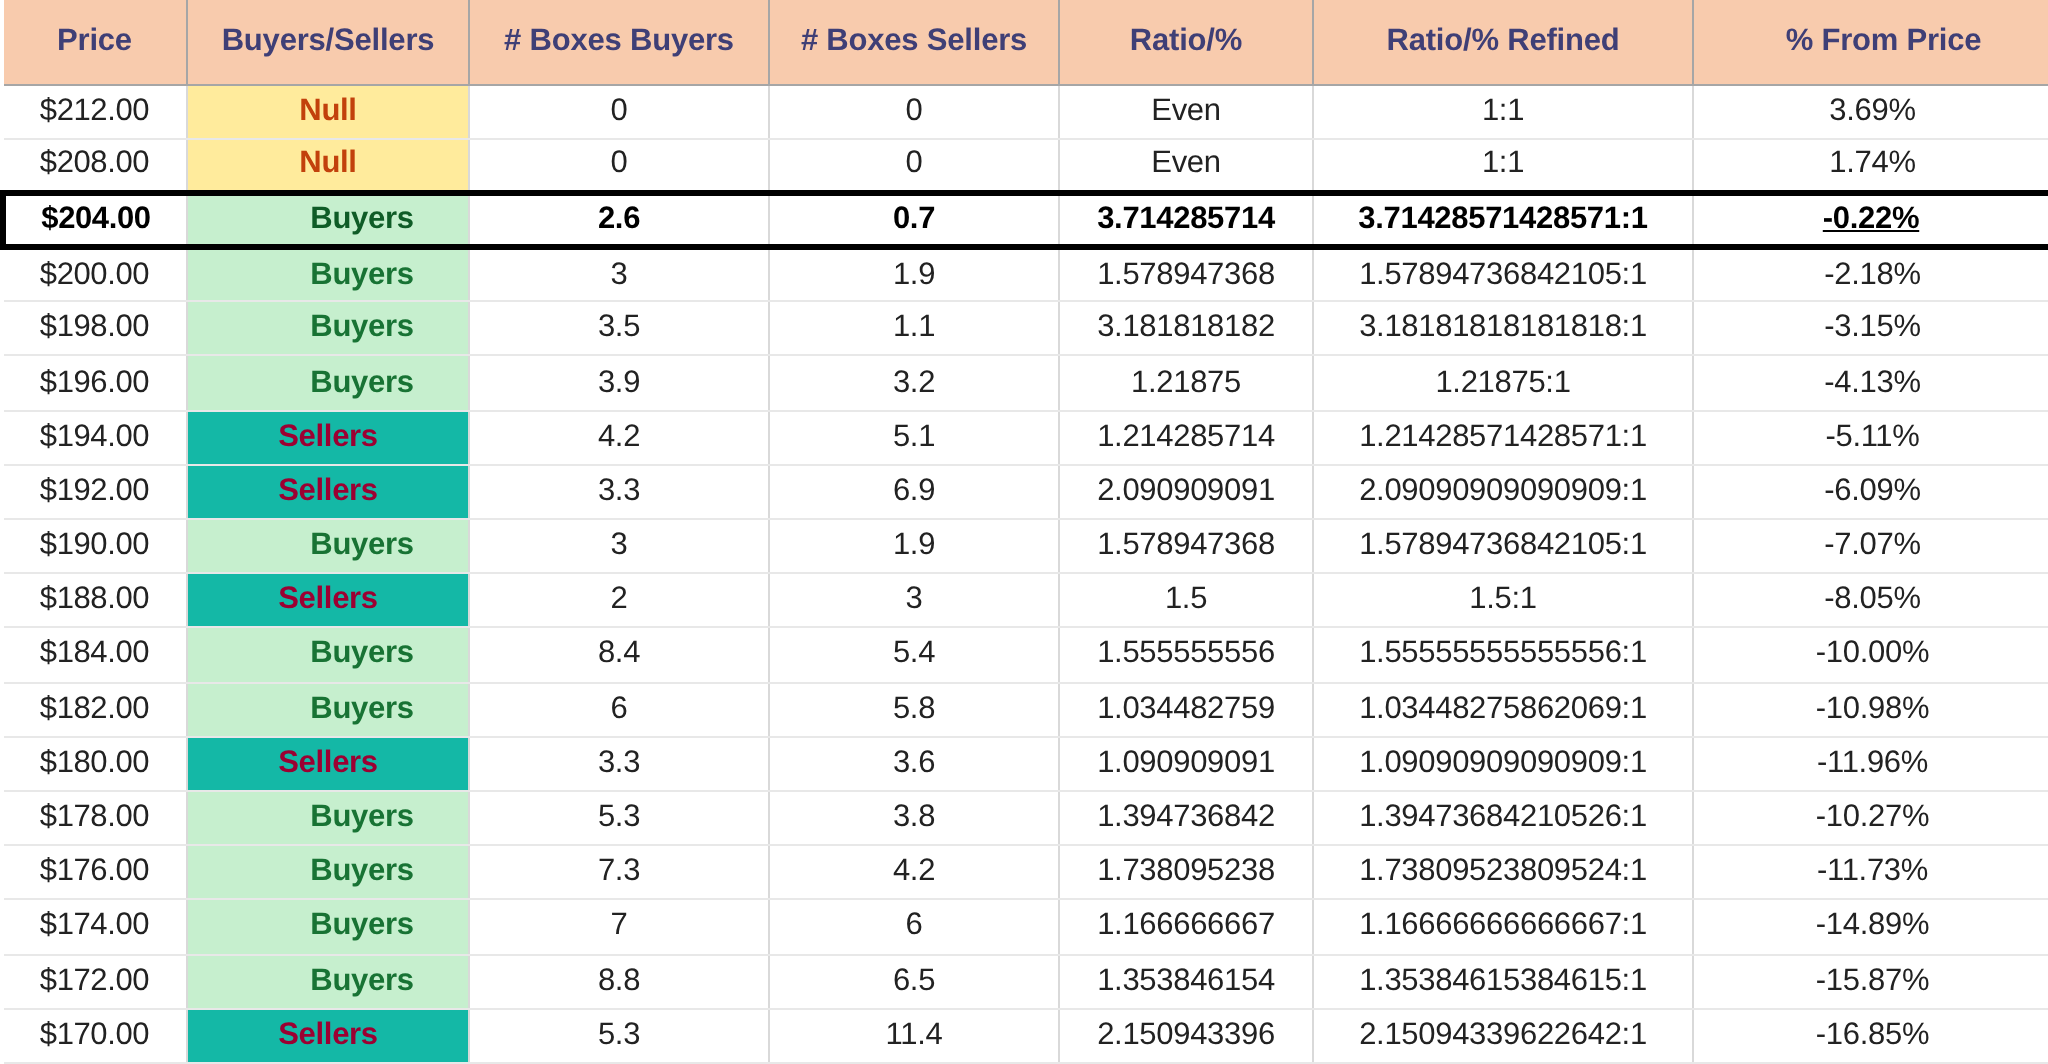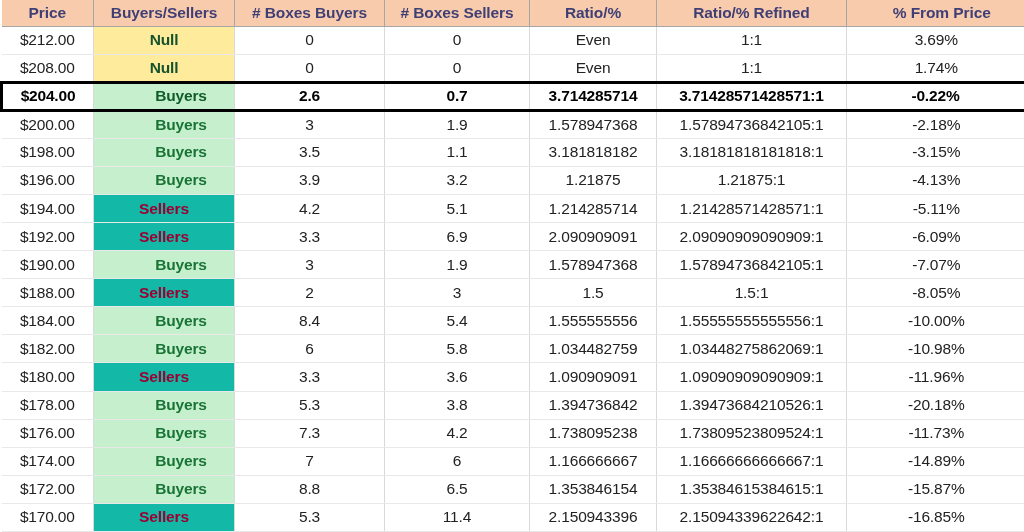--- a/index.html
+++ b/index.html
@@ -34,21 +34,21 @@
   col.c-from     { width: 179px; }
 
   
   thead th {
     background: #f8cbad;
     color: #3f3f76;
     font-weight: bold;
     font-size: 15.5px;
     text-align: center;
     vertical-align: middle;
-    height: 26px;
+    height: 42px;
     padding: 0 2px;
     border-right: 1px solid #a6a6a6;
     border-bottom: 1px solid #a6a6a6;
     white-space: nowrap;
     letter-spacing: -0.1px;
   }
   thead th:last-child { border-right: none; padding-left: 13px; }
 
   
   tbody td {
@@ -65,35 +65,35 @@
     letter-spacing: -0.15px;
   }
   tbody td:last-child { border-right: none; }
 
   tbody td.price { letter-spacing: -0.2px; }
 
   
   td.status { font-weight: normal; }
   td.status.buyers  { background: #c6efce; color: #187334; font-weight: 600; padding-left: 36px; }
   td.status.sellers { background: #14b8a6; color: #9c0032; font-weight: 700; }
-  td.status.null    { background: #ffeb9c; color: #14532d; font-weight: 600; }
+  td.status.null    { background: #ffeb9c; color: #c2410c; font-weight: 600; }
 
   
   tr.boxed td {
     font-weight: bold;
     color: #000000;
     border-top: 3px solid #000000;
     border-bottom: 3px solid #000000;
     margin-top: 41px;
   }
   tr.boxed td.status.buyers { color: #0f5c27; }
   tr.boxed td:first-child { border-left: 3px solid #000000; }
   tr.boxed td:last-child  { border-right: 3px solid #000000; }
   tr.boxed td.edge-left  { border-left: 3px solid #000000; }
-  tr.boxed td.edge-right { border-right: 3px solid #000000; }
+  tr.boxed td.edge-right { border-right: 3px solid #000000; text-decoration: underline; }
 </style>
 </head>
 <body>
 
 <div id="sheet">
   <table class="grid">
     <colgroup>
       <col class="c-price">
       <col class="c-bs">
       <col class="c-bb">
@@ -231,21 +231,21 @@
           <td>1.09090909090909:1</td>
           <td class="edge-right">-11.96%</td>
         </tr>
         <tr>
           <td class="price edge-left">$178.00</td>
           <td class="status buyers">Buyers</td>
           <td>5.3</td>
           <td>3.8</td>
           <td>1.394736842</td>
           <td>1.39473684210526:1</td>
-          <td class="edge-right">-20.18%</td>
+          <td class="edge-right">-10.27%</td>
         </tr>
         <tr>
           <td class="price edge-left">$176.00</td>
           <td class="status buyers">Buyers</td>
           <td>7.3</td>
           <td>4.2</td>
           <td>1.738095238</td>
           <td>1.73809523809524:1</td>
           <td class="edge-right">-11.73%</td>
         </tr>

